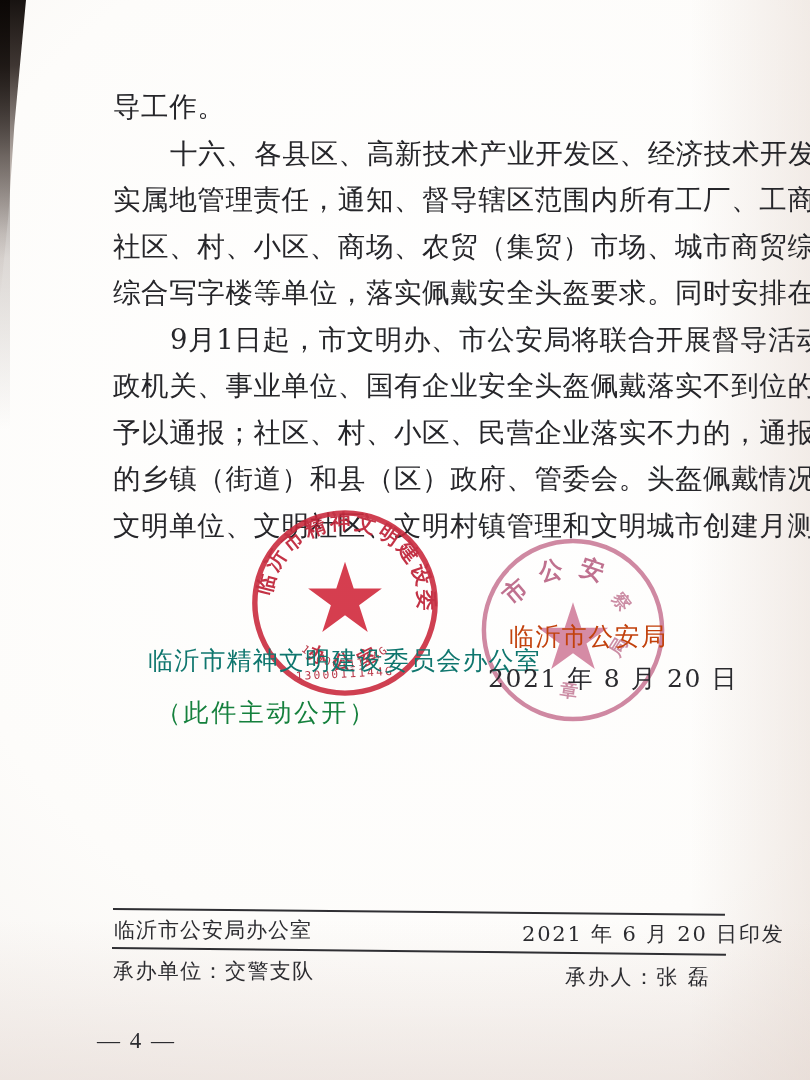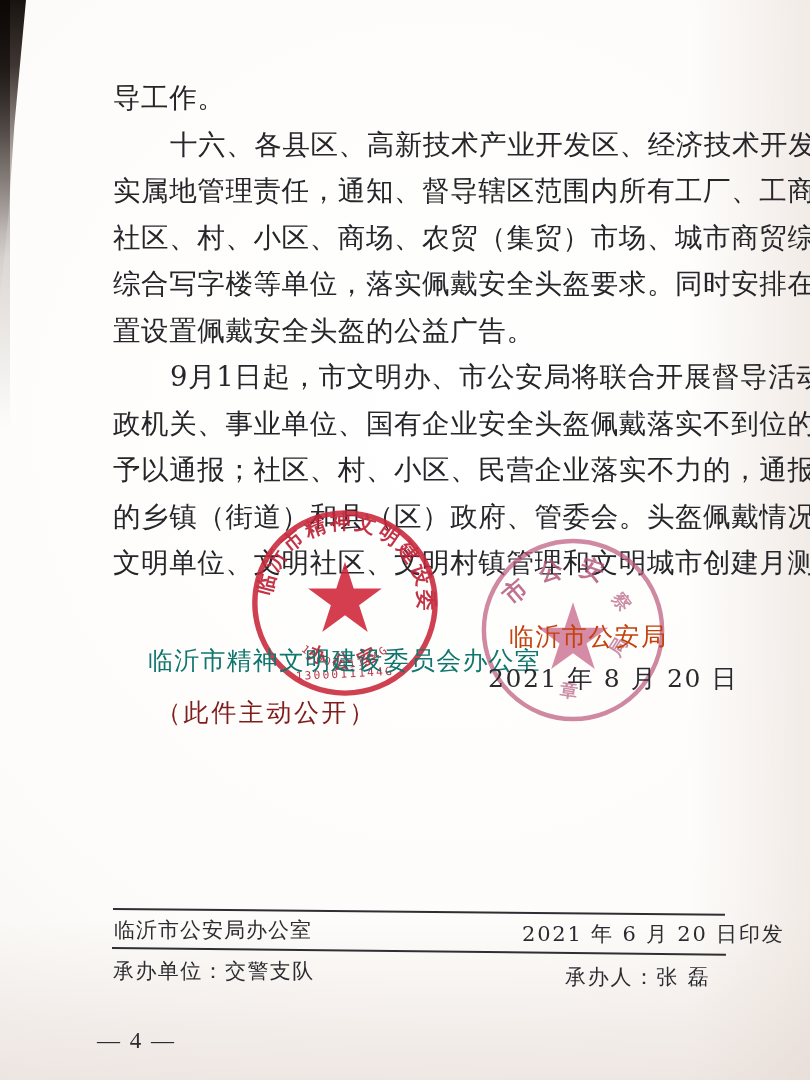--- a/index.html
+++ b/index.html
@@ -60,21 +60,21 @@
     width: 10px;
     height: 430px;
     background: linear-gradient(to bottom, rgba(10,6,4,0.9), rgba(120,105,98,0.25) 60%, rgba(255,255,255,0));
     pointer-events: none;
   }
 
   
   .body-text {
     position: absolute;
     left: 113px;
-    top: 74px;
+    top: 83px;
     width: 620px;
   }
   .line {
     font-family: "DejaVu Serif", "Liberation Serif", serif;
     font-size: 27.5px;
     line-height: 46.5px;
     color: #26262a;
     letter-spacing: 0.6px;
     white-space: pre;
   }
@@ -111,21 +111,21 @@
     color: #2a2a2e;
     letter-spacing: 1.6px;
     white-space: nowrap;
   }
   .public-note {
     position: absolute;
     left: 156px;
     top: 696px;
     font-family: "DejaVu Serif", "Liberation Serif", serif;
     font-size: 25px;
-    color: #7f1d1d;
+    color: #15803d;
     letter-spacing: 2.6px;
     white-space: nowrap;
   }
 
   
   .seal {
     position: absolute;
     pointer-events: none;
   }
   .seal svg { display: block; }
@@ -190,21 +190,20 @@
   <div class="paper-bottom"></div>
   <div class="scan-edge"></div>
   <div class="scan-edge2"></div>
 
   <div class="body-text">
     <div class="line">导工作。</div>
     <div class="line indent">十六、各县区、高新技术产业开发区、经济技术开发区要落</div>
     <div class="line">实属地管理责任，通知、督导辖区范围内所有工厂、工商企业、</div>
     <div class="line">社区、村、小区、商场、农贸（集贸）市场、城市商贸综合体、</div>
     <div class="line">综合写字楼等单位，落实佩戴安全头盔要求。同时安排在醒目位</div>
-    <div class="line">置设置佩戴安全头盔的公益广告。</div>
     <div class="line indent">9月1日起，市文明办、市公安局将联合开展督导活动，党</div>
     <div class="line">政机关、事业单位、国有企业安全头盔佩戴落实不到位的，一律</div>
     <div class="line">予以通报；社区、村、小区、民营企业落实不力的，通报到所在</div>
     <div class="line">的乡镇（街道）和县（区）政府、管委会。头盔佩戴情况将纳入</div>
     <div class="line">文明单位、文明社区、文明村镇管理和文明城市创建月测评。</div>
   </div>
 
   <div class="seal seal-left">
     <svg viewBox="0 0 200 200" width="196" height="196" aria-hidden="true">
       <defs>

